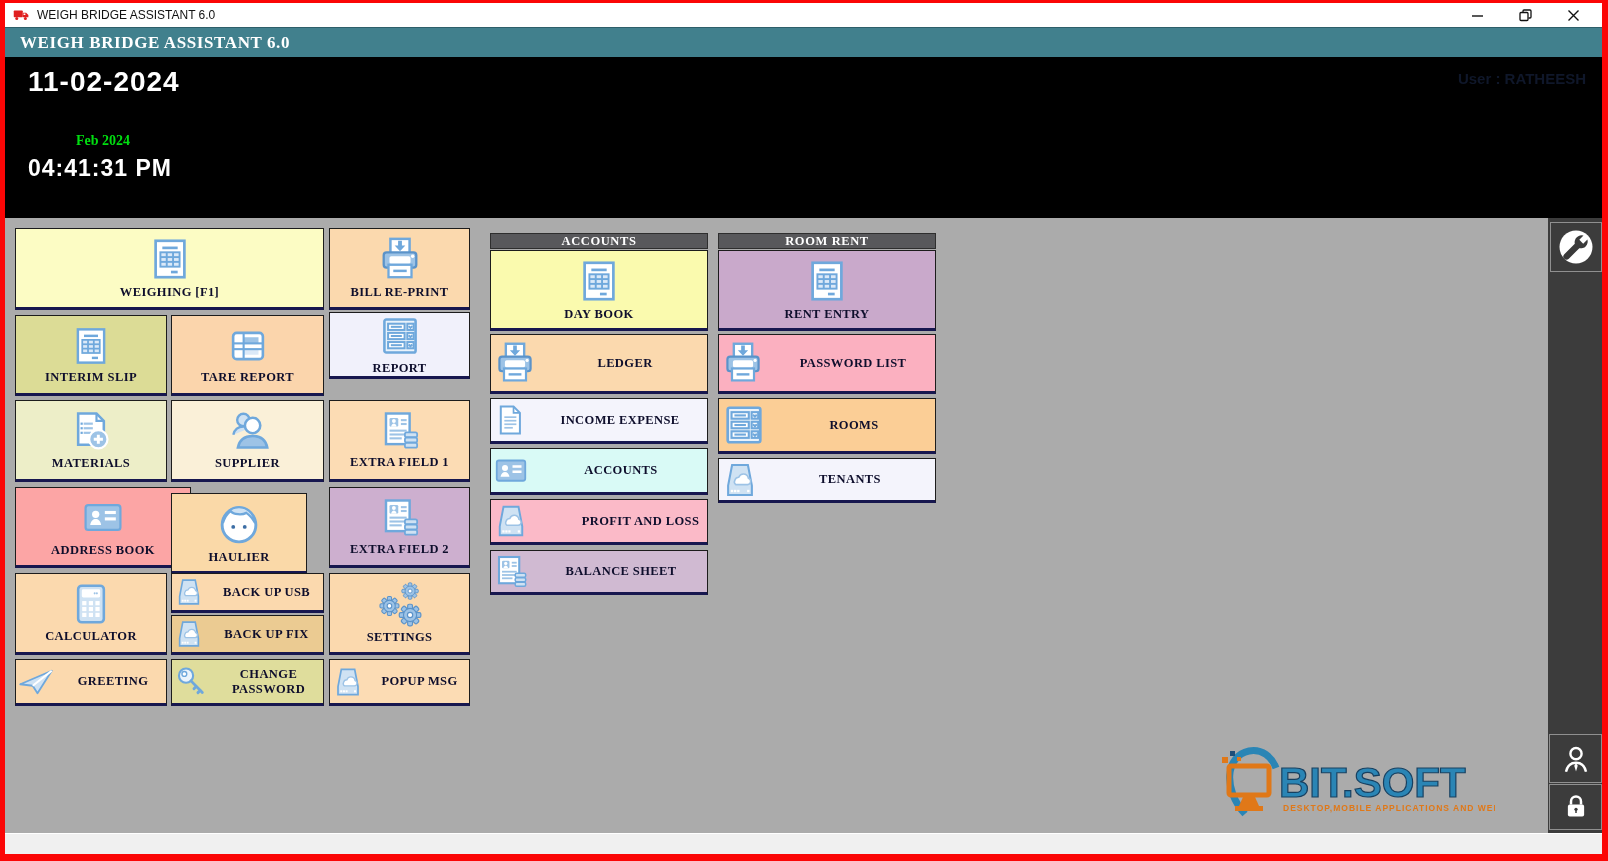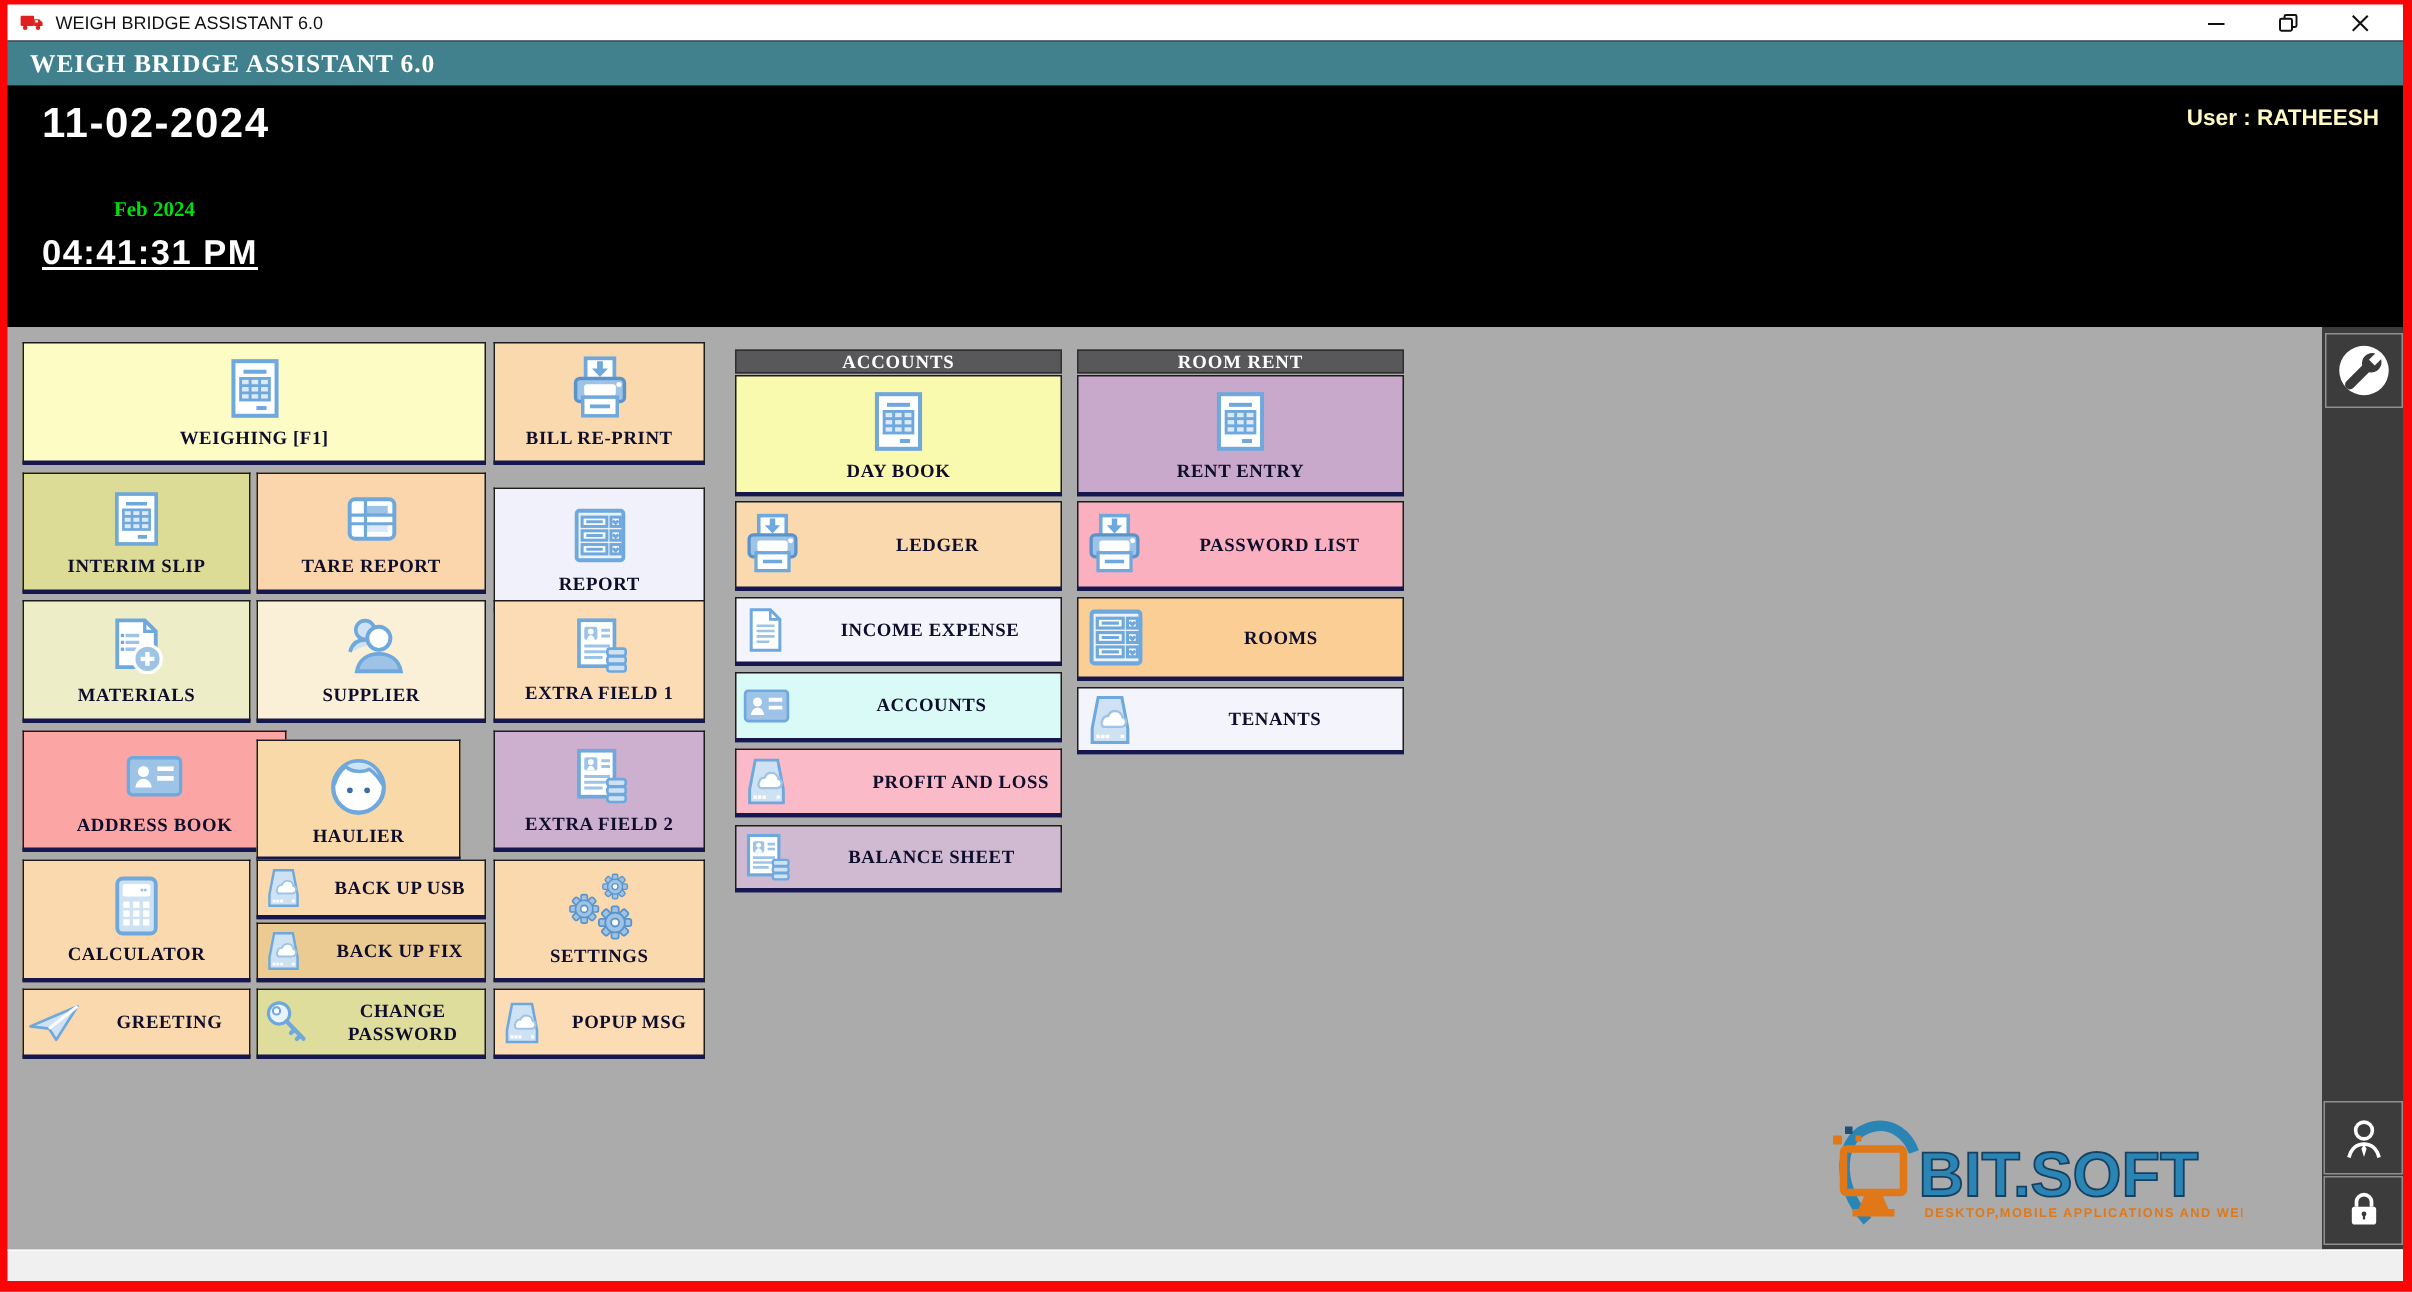--- a/index.html
+++ b/index.html
@@ -10,23 +10,23 @@
   .win-controls{position:absolute;right:14px;top:0;height:24px;display:flex;gap:18px;align-items:center;}
   .wc{width:30px;height:22px;display:flex;align-items:center;justify-content:center;cursor:pointer;}
   .tealbar{top:27px;height:30px;background:#41808D;border-top:1px solid #2e5f6a;display:flex;align-items:center;}
   .teal-title{font:bold 17px "Liberation Serif",serif;color:#fff;letter-spacing:.6px;margin-left:15px;}
   .blackpanel{top:57px;height:161px;background:#000;}
   .canvas{top:218px;height:615px;background:#ABABAB;}
   .bottomstrip{top:833px;height:21px;background:#F0F0F0;border-top:1px solid #fff;}
   .date-txt{position:absolute;left:28px;top:66px;font:bold 28px "Liberation Sans",sans-serif;color:#fff;letter-spacing:1px;}
   .day-txt{position:absolute;left:28px;top:98px;width:150px;text-align:center;font:bold 28px "Liberation Serif",serif;color:#000000;}
   .month-txt{position:absolute;left:28px;top:133px;width:150px;text-align:center;font:bold 14px "Liberation Serif",serif;color:#00DE10;}
-  .time-txt{position:absolute;left:28px;top:155px;font:bold 23px "Liberation Sans",sans-serif;color:#fff;letter-spacing:1px;text-decoration:underline;}
+  .time-txt{position:absolute;left:28px;top:155px;font:bold 23px "Liberation Sans",sans-serif;color:#fff;letter-spacing:1px;}
   .weight-display{position:absolute;left:420px;top:50px;width:730px;text-align:center;font:bold 150px "Liberation Serif",serif;color:#FC0D0B;line-height:1;letter-spacing:4px;}
-  .user-txt{position:absolute;right:22px;top:70px;font:bold 15px "Liberation Sans",sans-serif;color:#fef9c3;}
+  .user-txt{position:absolute;right:22px;top:70px;font:bold 15px "Liberation Sans",sans-serif;color:#0f172a;}
   .btn{position:absolute;border:1px solid #1c1c1c;border-bottom:3px solid #17174F;box-sizing:border-box;display:flex;align-items:center;justify-content:center;cursor:pointer;user-select:none;}
   .btn.stack{flex-direction:column;gap:3px;}
   .btn.row{flex-direction:row;gap:6px;padding-left:2px;}
   .btn .lbl{font:bold 12.5px "Liberation Serif",serif;color:#0E0E2C;letter-spacing:.4px;text-align:center;line-height:1.2;}
   .btn.row .lbl{flex:1;}
   .btn .ic{flex:0 0 auto;display:block;}
   .sec-head{position:absolute;background:#58585B;border:1px solid #2e2e2e;box-sizing:border-box;color:#fff;font:bold 12.5px "Liberation Serif",serif;text-align:center;letter-spacing:.6px;line-height:15px;}
   .sidebar{position:absolute;left:1548px;top:218px;width:54px;height:615px;background:#3C3C3C;}
   .side-btn{position:absolute;background:#3C3C3C;border:1px solid #909090;box-sizing:border-box;display:flex;align-items:center;justify-content:center;cursor:pointer;}
   .logo{position:absolute;left:1215px;top:742px;}
@@ -292,21 +292,21 @@
         <span class="lbl">INTERIM SLIP</span>
       </div>
       <div class="btn stack" style="left: 171px; top: 315px; width: 153px; height: 81px; background: rgb(251, 213, 172);">
         <span class="ic" style="display: flex;">
           <svg width="42" height="42">
             <use href="#i-table"></use>
           </svg>
         </span>
         <span class="lbl">TARE REPORT</span>
       </div>
-      <div class="btn stack" style="left: 329px; top: 325px; width: 141px; height: 83px; background: rgb(241, 241, 251);">
+      <div class="btn stack" style="left: 329px; top: 312px; width: 141px; height: 67px; background: rgb(241, 241, 251);">
         <span class="ic" style="display: flex;">
           <svg width="44" height="44">
             <use href="#i-form"></use>
           </svg>
         </span>
         <span class="lbl">REPORT</span>
       </div>
       <div class="btn stack" style="left: 15px; top: 400px; width: 152px; height: 82px; background: rgb(237, 238, 200);">
         <span class="ic" style="display: flex;">
           <svg width="44" height="44">

